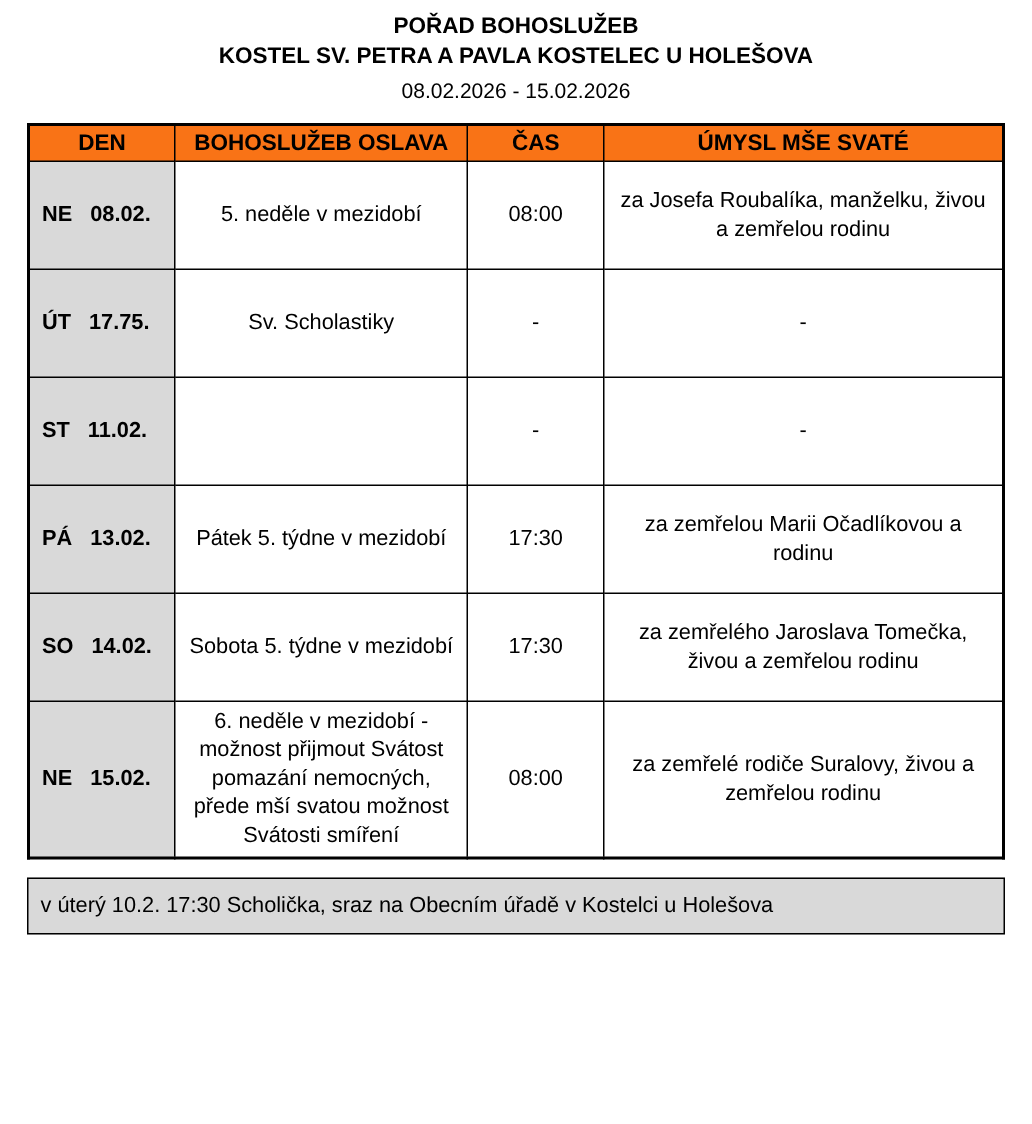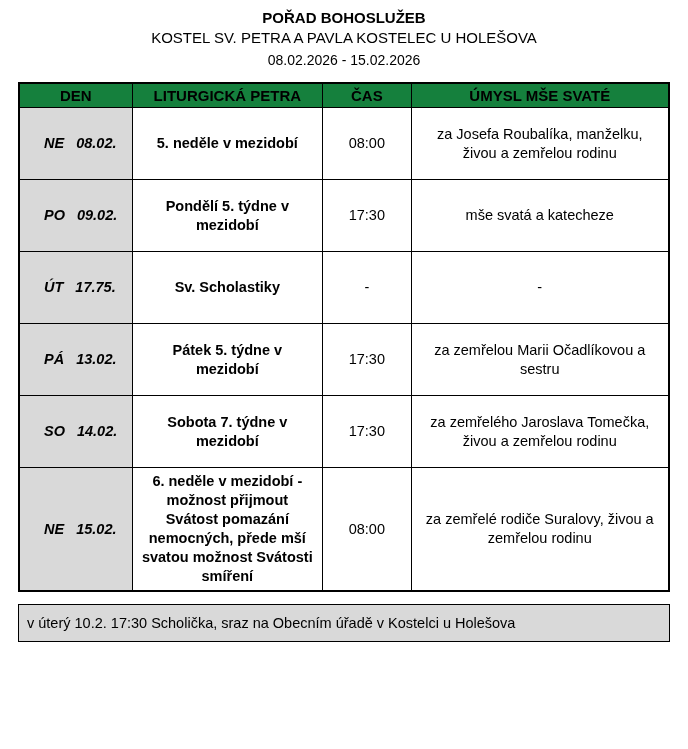--- a/index.html
+++ b/index.html
@@ -17,62 +17,61 @@
     background: #ffffff;
   }
   .doc-header { text-align: center; }
   .title {
     font-size: 15px;
     font-weight: bold;
     line-height: 20px;
   }
   .subtitle {
     font-size: 15px;
-    font-weight: normal;
+    font-weight: bold;
     line-height: 20px;
   }
   .date-range {
     font-size: 14px;
     line-height: 20px;
     margin-top: 2px;
     text-align: center;
   }
   table.schedule {
     border-collapse: collapse;
     width: 100%;
     margin-top: 12px;
     border: 2px solid #000000;
   }
   table.schedule th {
     border: 1px solid #000000;
-    background: #15803d;
+    background: #f97316;
     font-size: 15px;
     font-weight: bold;
     padding: 3px 4px;
     height: 16px;
   }
   table.schedule td {
     border: 1px solid #000000;
     font-size: 14.5px;
     text-align: center;
     vertical-align: middle;
     padding: 4px 8px;
     height: 63px;
     line-height: 19px;
   }
   table.schedule td.den {
     background: #d9d9d9;
     text-align: left;
     font-weight: bold;
-    padding-left: 24px;
+    padding-left: 8px;
     white-space: nowrap;
     width: 80px;
-    font-style: italic;
   }
-  table.schedule td.oslava { width: 180px; font-weight: bold; }
+  table.schedule td.oslava { width: 180px; }
   table.schedule td.cas    { width: 74px; }
   table.schedule td.umysl  { width: 252px; text-align: center; }
   .den-date { margin-left: 12px; }
   .footer-note {
     margin-top: 12px;
     border: 1px solid #000000;
     background: #d9d9d9;
     padding: 9px 8px;
     font-size: 14.5px;
     line-height: 18px;
@@ -87,53 +86,53 @@
   <div class="doc-header">
     <div class="title">POŘAD BOHOSLUŽEB</div>
     <div class="subtitle">KOSTEL SV. PETRA A PAVLA KOSTELEC U HOLEŠOVA</div>
     <div class="date-range">08.02.2026 - 15.02.2026</div>
   </div>
 
   <table class="schedule">
     <thead>
       <tr id="header-row">
           <th>DEN</th>
-          <th>LITURGICKÁ PETRA</th>
+          <th>BOHOSLUŽEB OSLAVA</th>
           <th>ČAS</th>
           <th>ÚMYSL MŠE SVATÉ</th>
         </tr>
     </thead>
     <tbody id="schedule-body">
         <tr>
           <td class="den"><span>NE</span><span class="den-date">08.02.</span></td>
           <td class="oslava">5. neděle v mezidobí</td>
           <td class="cas">08:00</td>
           <td class="umysl">za Josefa Roubalíka, manželku, živou a zemřelou rodinu</td>
         </tr>
         <tr>
-          <td class="den"><span>PO</span><span class="den-date">09.02.</span></td>
-          <td class="oslava">Pondělí 5. týdne v mezidobí</td>
-          <td class="cas">17:30</td>
-          <td class="umysl">mše svatá a katecheze</td>
+          <td class="den"><span>ÚT</span><span class="den-date">17.75.</span></td>
+          <td class="oslava">Sv. Scholastiky</td>
+          <td class="cas">-</td>
+          <td class="umysl">-</td>
         </tr>
         <tr>
-          <td class="den"><span>ÚT</span><span class="den-date">17.75.</span></td>
-          <td class="oslava">Sv. Scholastiky</td>
+          <td class="den"><span>ST</span><span class="den-date">11.02.</span></td>
+          <td class="oslava"></td>
           <td class="cas">-</td>
           <td class="umysl">-</td>
         </tr>
         <tr>
           <td class="den"><span>PÁ</span><span class="den-date">13.02.</span></td>
           <td class="oslava">Pátek 5. týdne v mezidobí</td>
           <td class="cas">17:30</td>
-          <td class="umysl">za zemřelou Marii Očadlíkovou a sestru</td>
+          <td class="umysl">za zemřelou Marii Očadlíkovou a rodinu</td>
         </tr>
         <tr>
           <td class="den"><span>SO</span><span class="den-date">14.02.</span></td>
-          <td class="oslava">Sobota 7. týdne v mezidobí</td>
+          <td class="oslava">Sobota 5. týdne v mezidobí</td>
           <td class="cas">17:30</td>
           <td class="umysl">za zemřelého Jaroslava Tomečka, živou a zemřelou rodinu</td>
         </tr>
         <tr>
           <td class="den"><span>NE</span><span class="den-date">15.02.</span></td>
           <td class="oslava">6. neděle v mezidobí - možnost přijmout Svátost pomazání nemocných, přede mší svatou možnost Svátosti smíření</td>
           <td class="cas">08:00</td>
           <td class="umysl">za zemřelé rodiče Suralovy, živou a zemřelou rodinu</td>
         </tr>
       </tbody>

